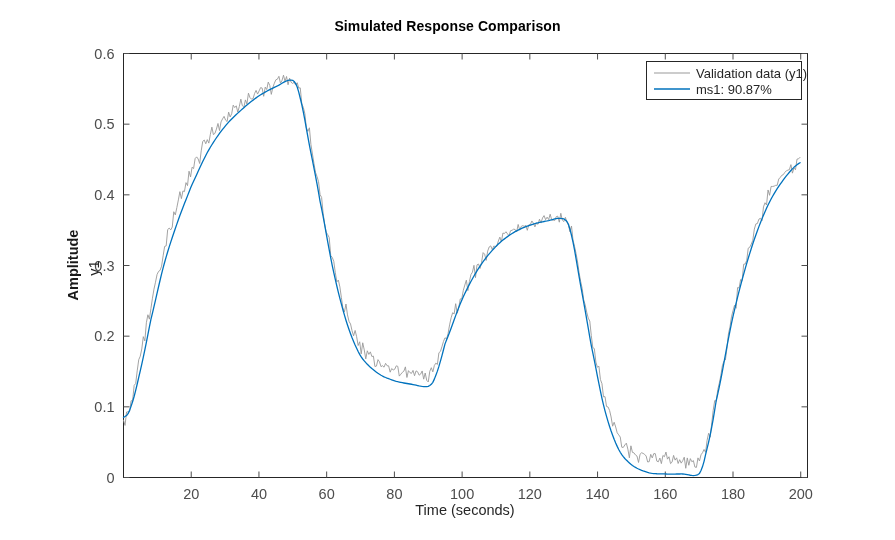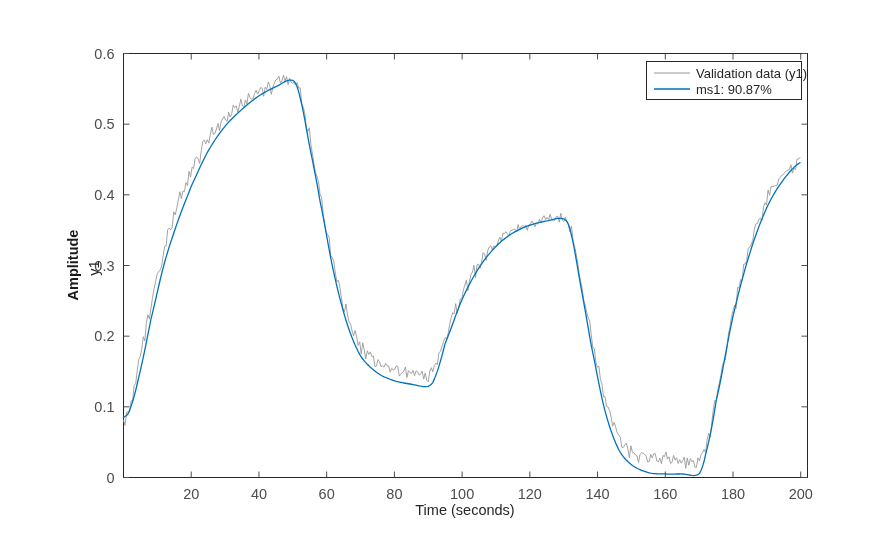--- a/index.html
+++ b/index.html
@@ -55,20 +55,21 @@
     font-family: "Liberation Sans", sans-serif;
     font-size: 13px;
     fill: #262626;
   }
 </style>
 </head>
 <body>
 
 <div id="figure">
 
+  <div id="chart-title">Simulated Response Comparison</div>
 
   <svg id="plot-svg" width="895" height="540">
 
     <rect id="axes-box" x="123.5" y="53.5" width="684" height="424" fill="none" stroke="#262626" stroke-width="1"></rect>
 
     <g id="x-ticks">
         <line x1="191.2227722772277" y1="477.5" x2="191.2227722772277" y2="471.5" stroke="#4d4d4d" stroke-width="1"></line>
         <line x1="191.2227722772277" y1="53.5" x2="191.2227722772277" y2="59.5" stroke="#4d4d4d" stroke-width="1"></line>
         <line x1="258.9455445544554" y1="477.5" x2="258.9455445544554" y2="471.5" stroke="#4d4d4d" stroke-width="1"></line>
         <line x1="258.9455445544554" y1="53.5" x2="258.9455445544554" y2="59.5" stroke="#4d4d4d" stroke-width="1"></line>

